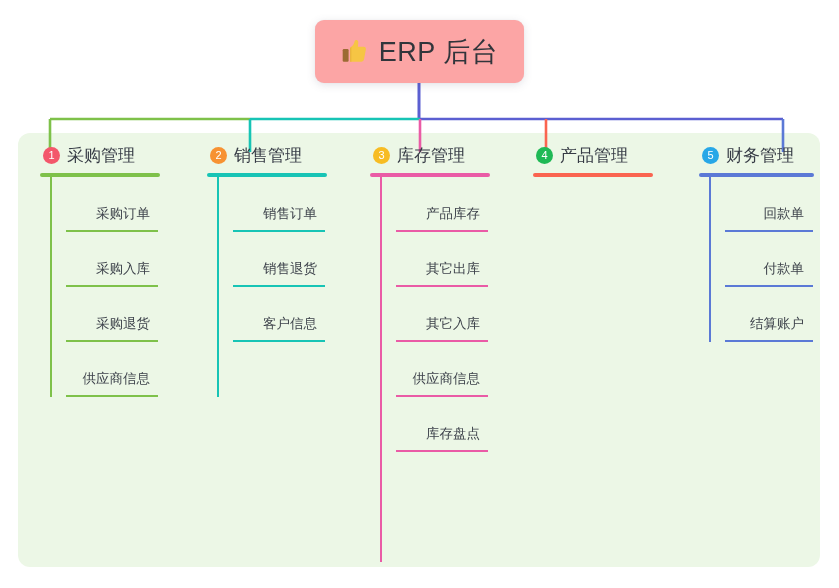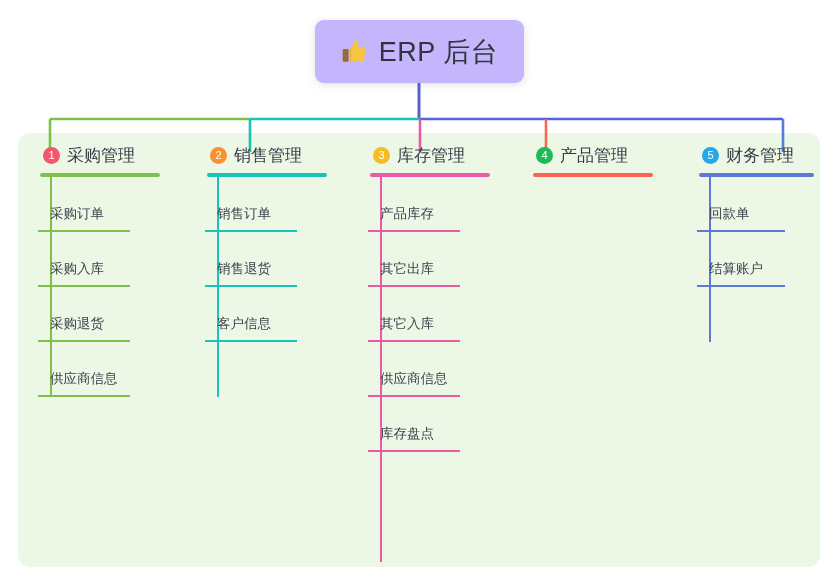--- a/index.html
+++ b/index.html
@@ -10,21 +10,21 @@
     overflow:hidden;
     position:relative;
   }
   #stage{position:absolute;left:0;top:0;width:839px;height:588px;}
 
   
   .root-node{
     position:absolute;
     left:315px;top:20px;
     width:209px;height:63px;
-    background:#c4b5fd;
+    background:#fca5a5;
     border-radius:9px;
     box-shadow:0 2px 9px rgba(90,90,110,.17), 0 0 1px rgba(0,0,0,.08);
     display:flex;align-items:center;justify-content:center;
     gap:11px;
     z-index:6;
   }
   .root-label{
     font-size:27px;
     color:#31353b;
     letter-spacing:.5px;
@@ -61,24 +61,25 @@
 
   .leaves{position:relative;margin-top:0;}
   .spine{position:absolute;left:12px;top:0;width:2px;}
   .leaf{
     position:relative;
     height:55px;
     display:flex;align-items:flex-end;
   }
   .leaf-inner{
     position:relative;
-    margin-left:0;
+    margin-left:28px;
     padding:0 10px 5px 12px;
     width:100%;
     box-sizing:border-box;
+    text-align:right;
   }
   .leaf-text{
     font-size:13.5px;color:#3d424b;white-space:nowrap;
     display:inline-block;padding-bottom:4px;
   }
   .leaf-rule{position:absolute;left:0;bottom:0;height:2px;}
 </style>
 </head>
 <body>
 
@@ -189,19 +190,22 @@
           <span class="badge" style="background: rgb(39, 167, 231);">5</span>
           <span class="head-text">财务管理</span>
         </div>
         <div class="head-rule" style="width: 115px; background: rgb(91, 121, 214);"></div>
         <div class="leaves">
           <div class="spine" style="background: rgb(91, 121, 214); height: 165px;"></div>
           <div class="leaf">
             <div class="leaf-inner"><span class="leaf-text">回款单</span><div class="leaf-rule" style="width: 88px; background: rgb(91, 121, 214);"></div></div>
           </div>
           <div class="leaf">
+            <div class="leaf-inner"><span class="leaf-text">付款单</span><div class="leaf-rule" style="width: 88px; background: rgb(91, 121, 214);"></div></div>
+          </div>
+          <div class="leaf">
             <div class="leaf-inner"><span class="leaf-text">结算账户</span><div class="leaf-rule" style="width: 88px; background: rgb(91, 121, 214);"></div></div>
           </div>
         </div>
       </div>
     </div>
 
 </div>
 
 </body></html>

